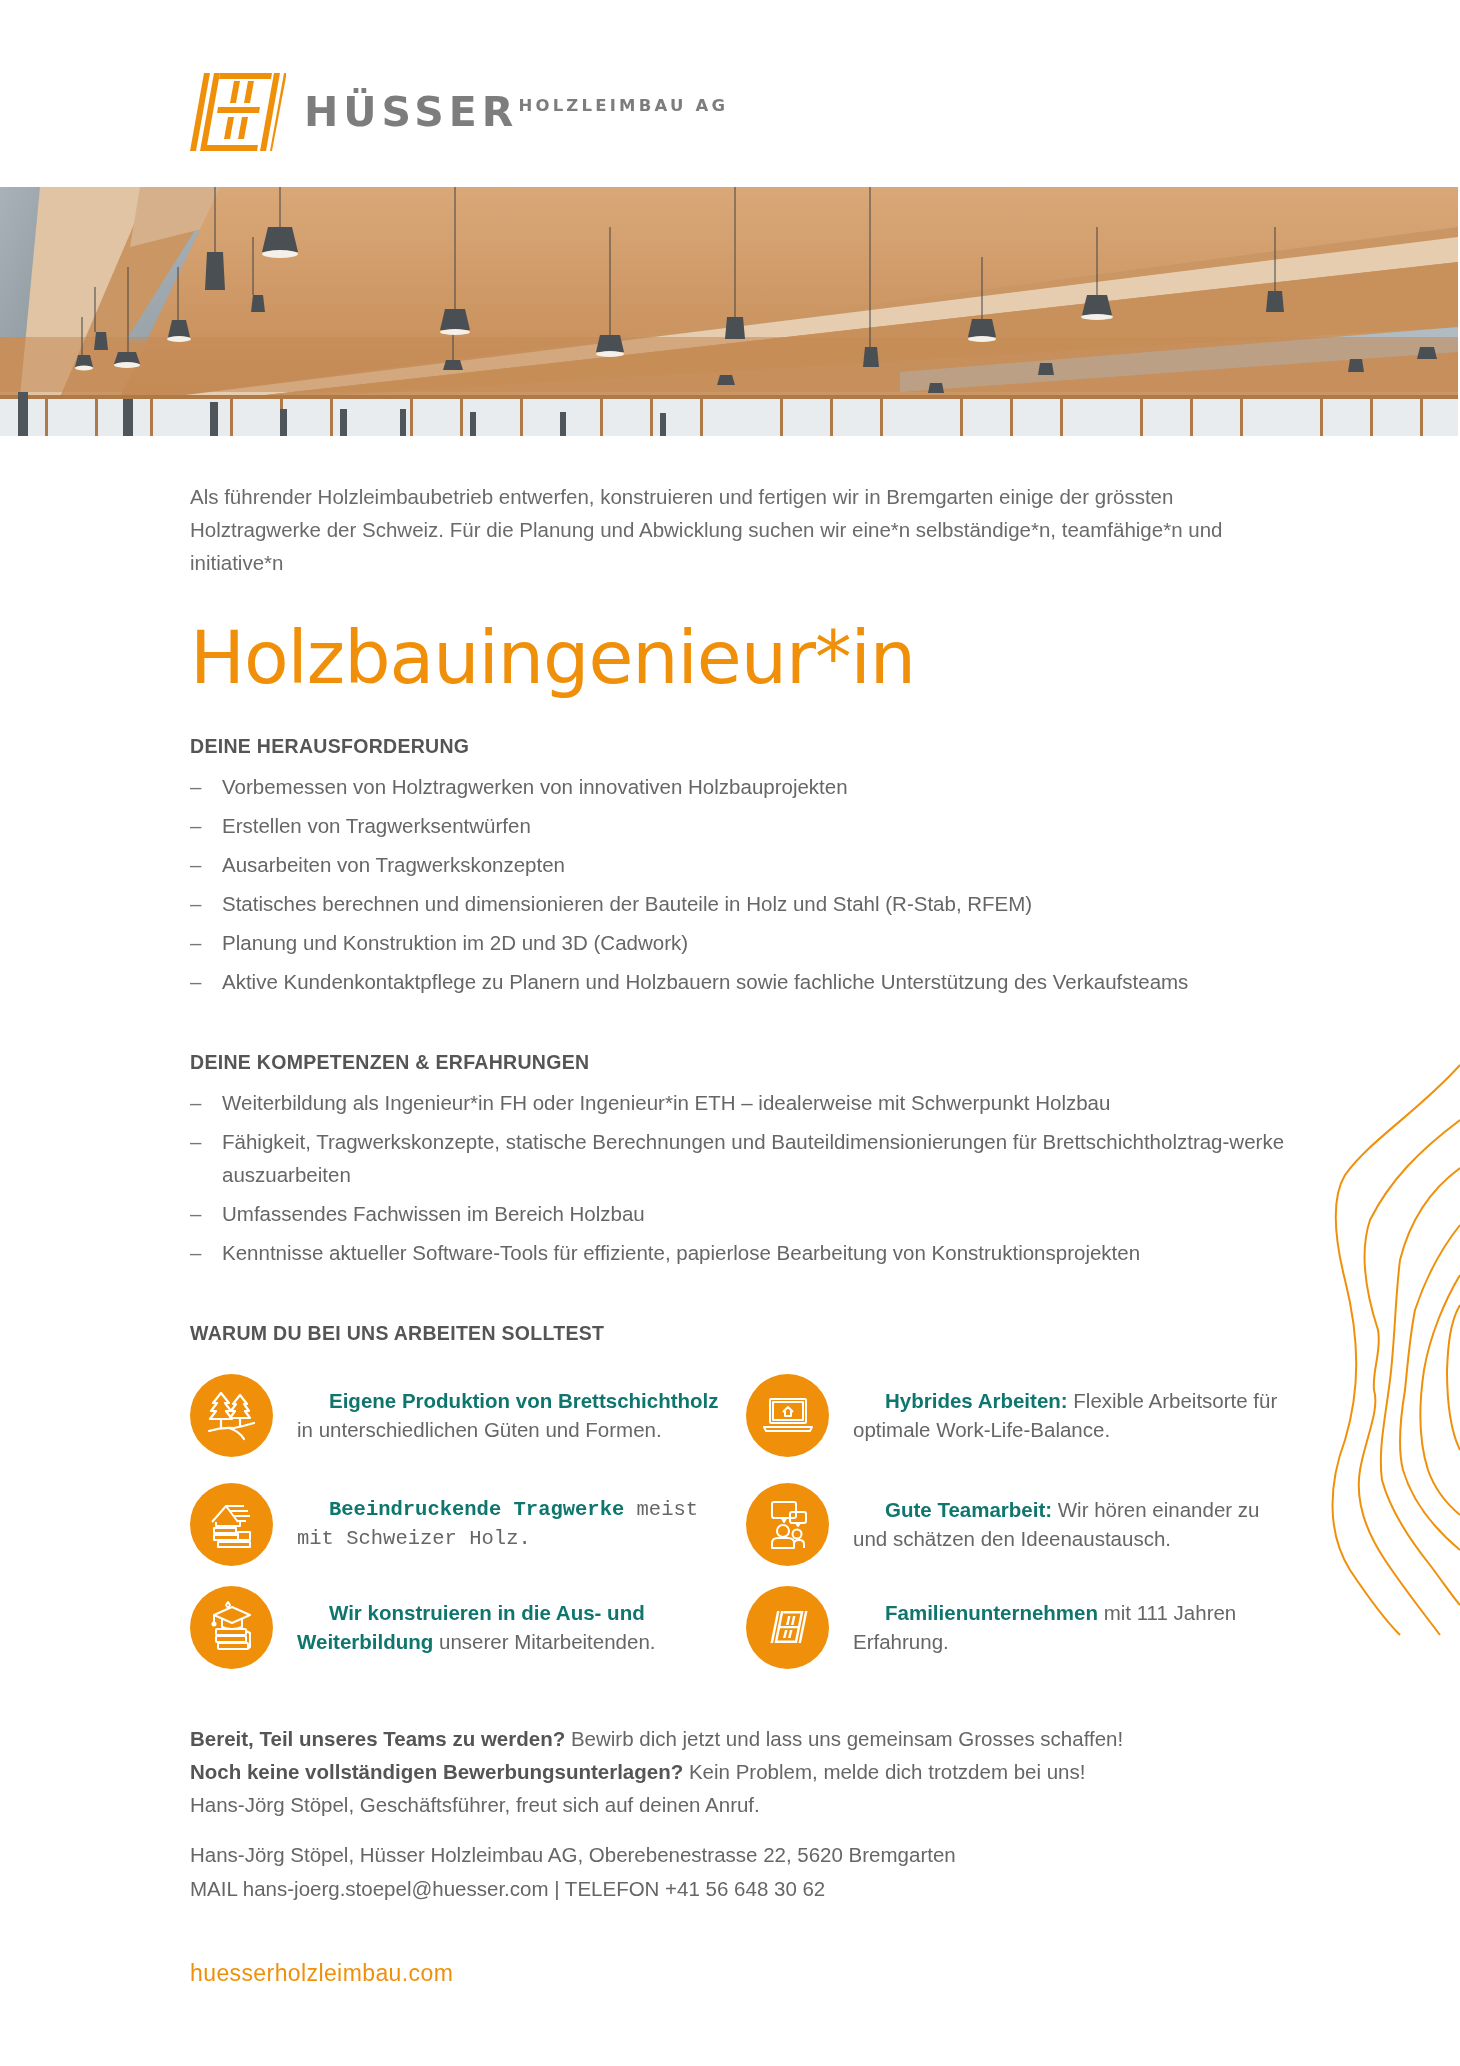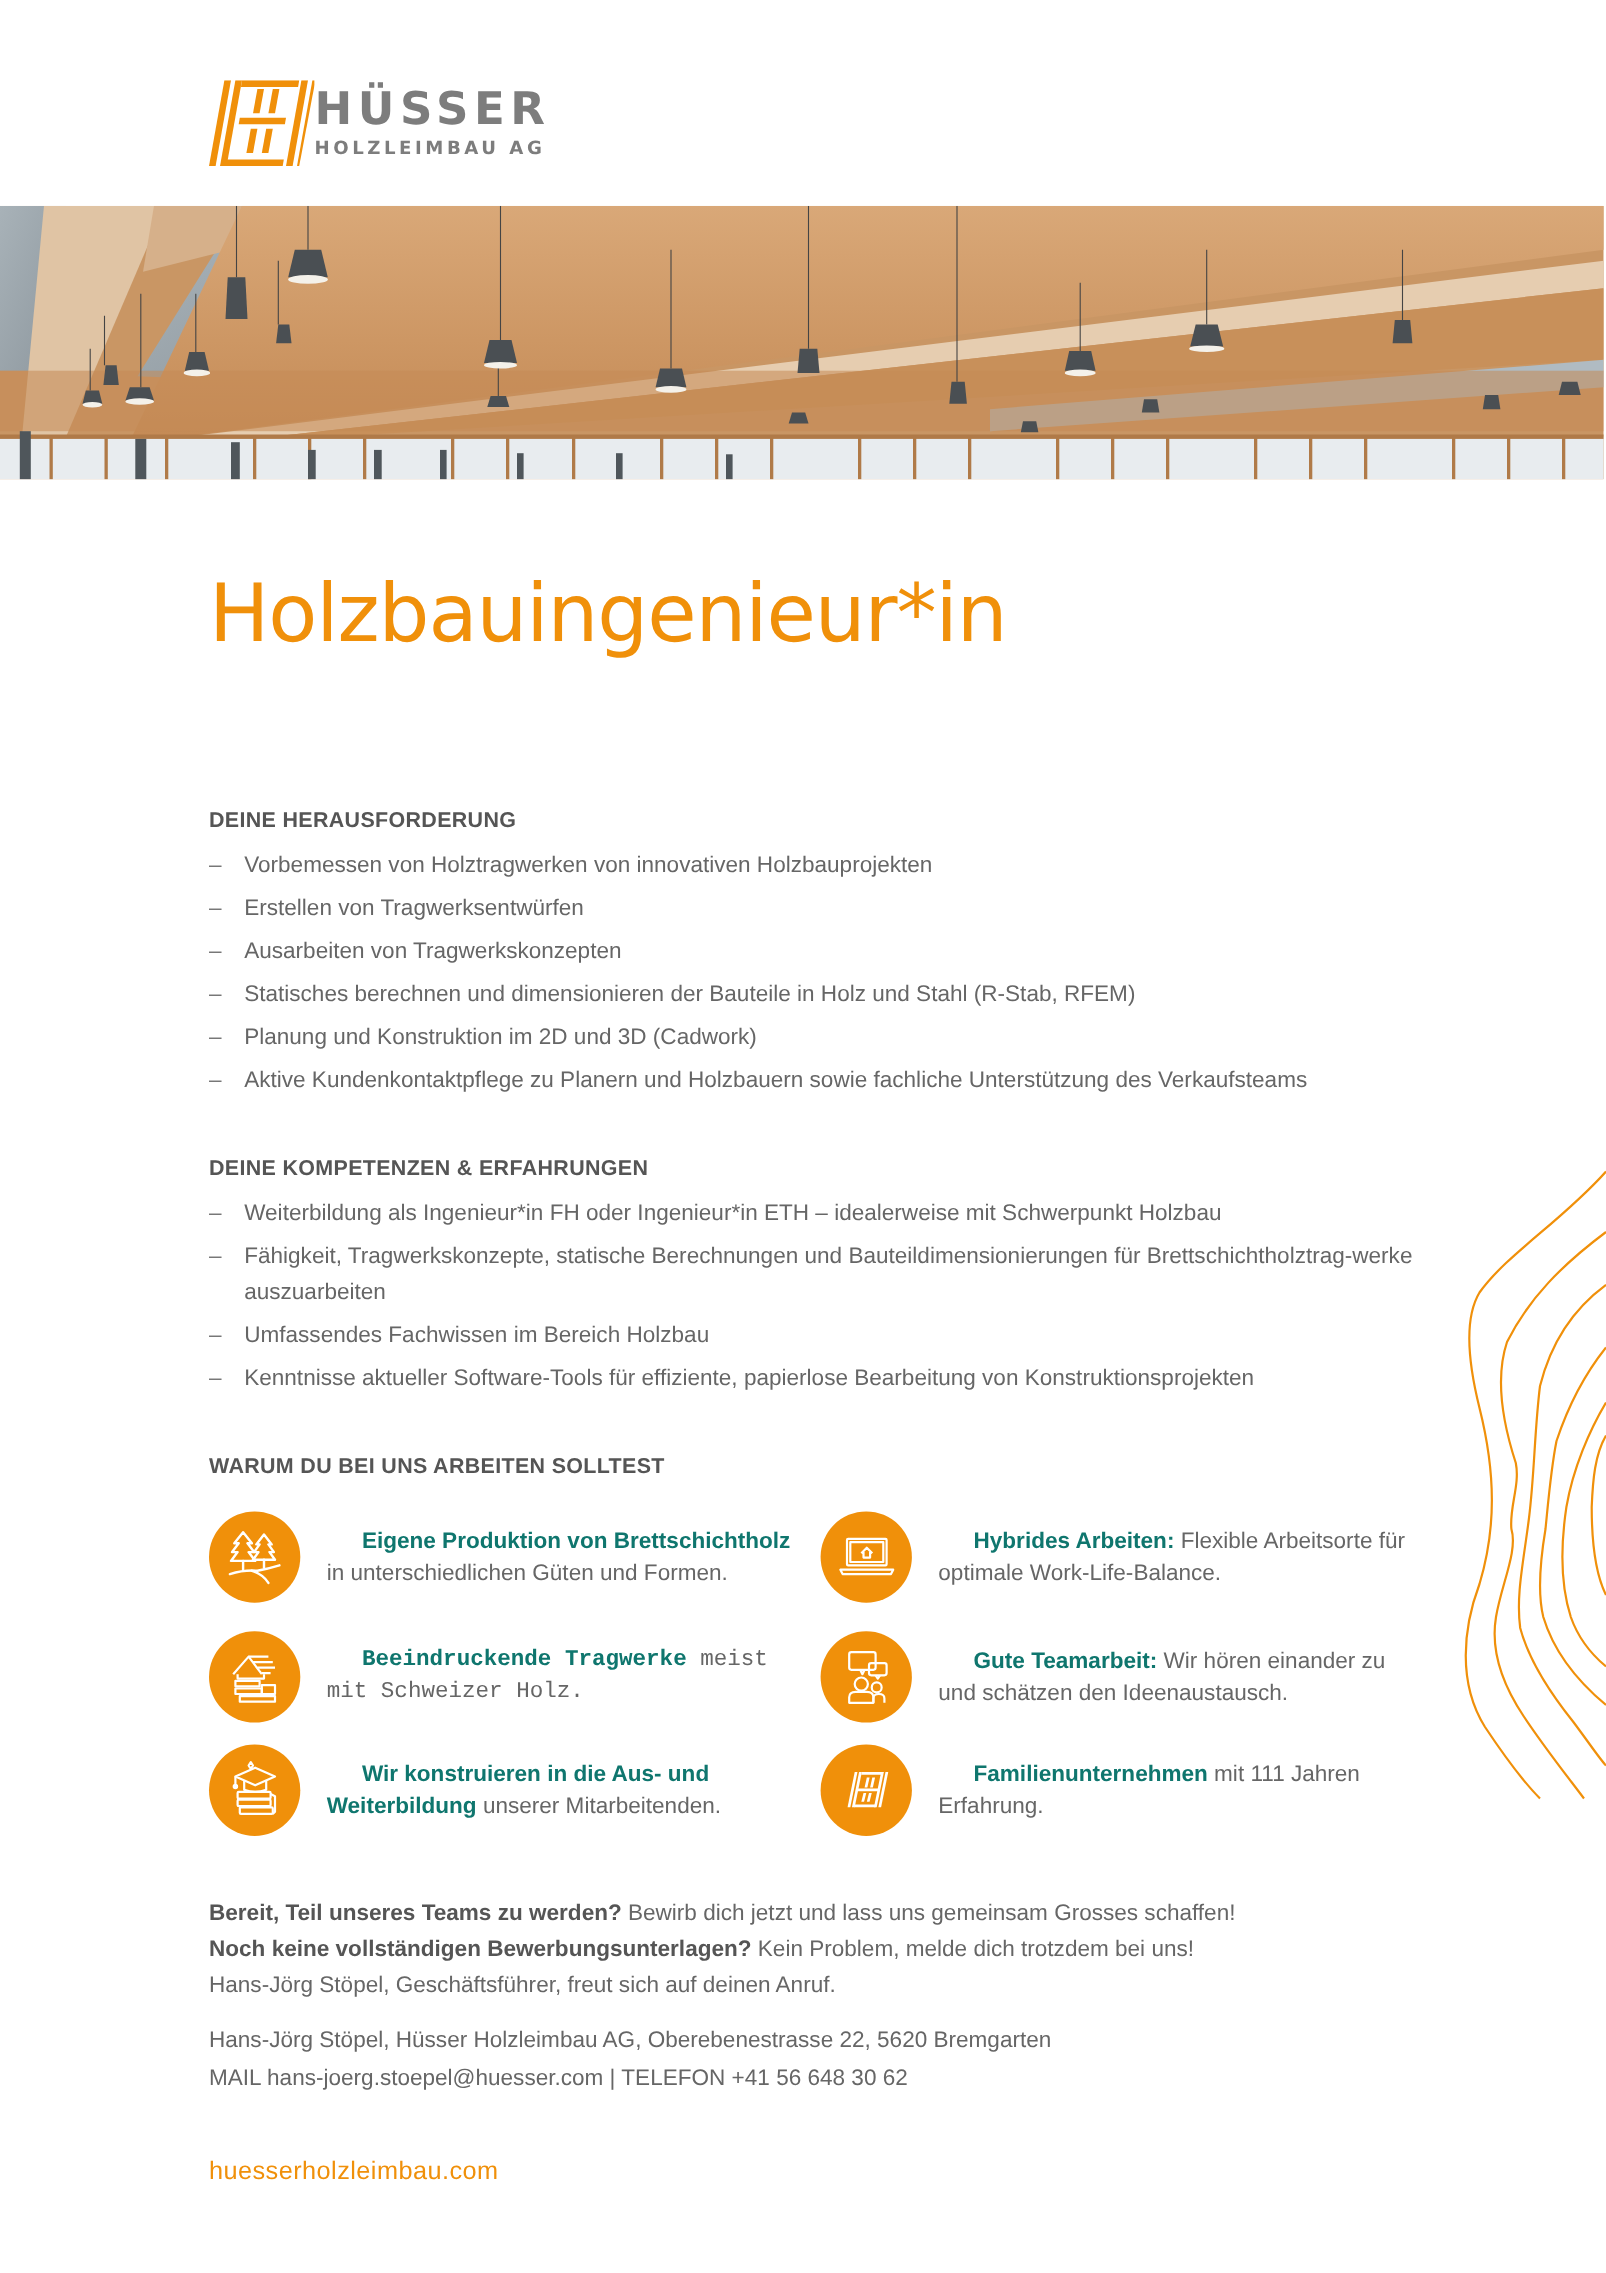--- a/index.html
+++ b/index.html
@@ -2,21 +2,21 @@
 <html><head>
 <meta charset="utf-8">
 <style>
   * { box-sizing: border-box; margin: 0; padding: 0; }
   html, body { width: 1460px; height: 2066px; background: #ffffff; overflow: hidden; }
   body { position: relative; font-family: "Liberation Sans", "DejaVu Sans", sans-serif; color: #5f5f5f; }
 
   
   .logo { position: absolute; left: 190px; top: 72px; height: 80px; display: flex; align-items: center; }
   .logo-mark { width: 96px; height: 78px; }
-  .logo-text { display: flex; flex-direction: column; }
+  .logo-text { margin-left: 18px; display: flex; flex-direction: row; }
   .logo-name { font-family: "DejaVu Sans", sans-serif; font-weight: bold; font-size: 41px; letter-spacing: 5px; color: #7d7d7d; line-height: 42px; }
   .logo-sub { font-family: "DejaVu Sans", sans-serif; font-weight: bold; font-size: 16.5px; letter-spacing: 3.2px; color: #7d7d7d; line-height: 22px; margin-top: 4px; }
 
   
   .hero { position: absolute; left: 0; top: 187px; width: 1458px; height: 249px; overflow: hidden; }
   .hero svg { display: block; width: 100%; height: 100%; }
 
   
   .content { position: absolute; left: 190px; top: 480px; width: 1120px; }
   .intro { font-size: 20.5px; line-height: 33px; color: #6a6a6a; width: 1110px; }
@@ -183,20 +183,21 @@
       <polygon points="1350,172 1362,172 1364,185 1348,185"></polygon>
       <polygon points="1420,160 1434,160 1437,172 1417,172"></polygon>
       <polygon points="720,188 732,188 735,198 717,198"></polygon>
       <polygon points="930,196 942,196 944,206 928,206"></polygon>
       <polygon points="1040,176 1052,176 1054,188 1038,188"></polygon>
     </g>
   </svg>
 </div>
 
 <div class="content">
+  <p class="intro">Als führender Holzleimbaubetrieb entwerfen, konstruieren und fertigen wir in Bremgarten einige der grössten Holztragwerke der Schweiz. Für die Planung und Abwicklung suchen wir eine*n selbständige*n, teamfähige*n und initiative*n</p>
   <h1 class="title">Holzbauingenieur*in</h1>
 </div>
 
 <div class="sec1">
   <h2 class="section-h">DEINE HERAUSFORDERUNG</h2>
   <ul class="dash">
     <li>Vorbemessen von Holztragwerken von innovativen Holzbauprojekten</li>
     <li>Erstellen von Tragwerksentwürfen</li>
     <li>Ausarbeiten von Tragwerkskonzepten</li>
     <li>Statisches berechnen und dimensionieren der Bauteile in Holz und Stahl (R-Stab, RFEM)</li>

